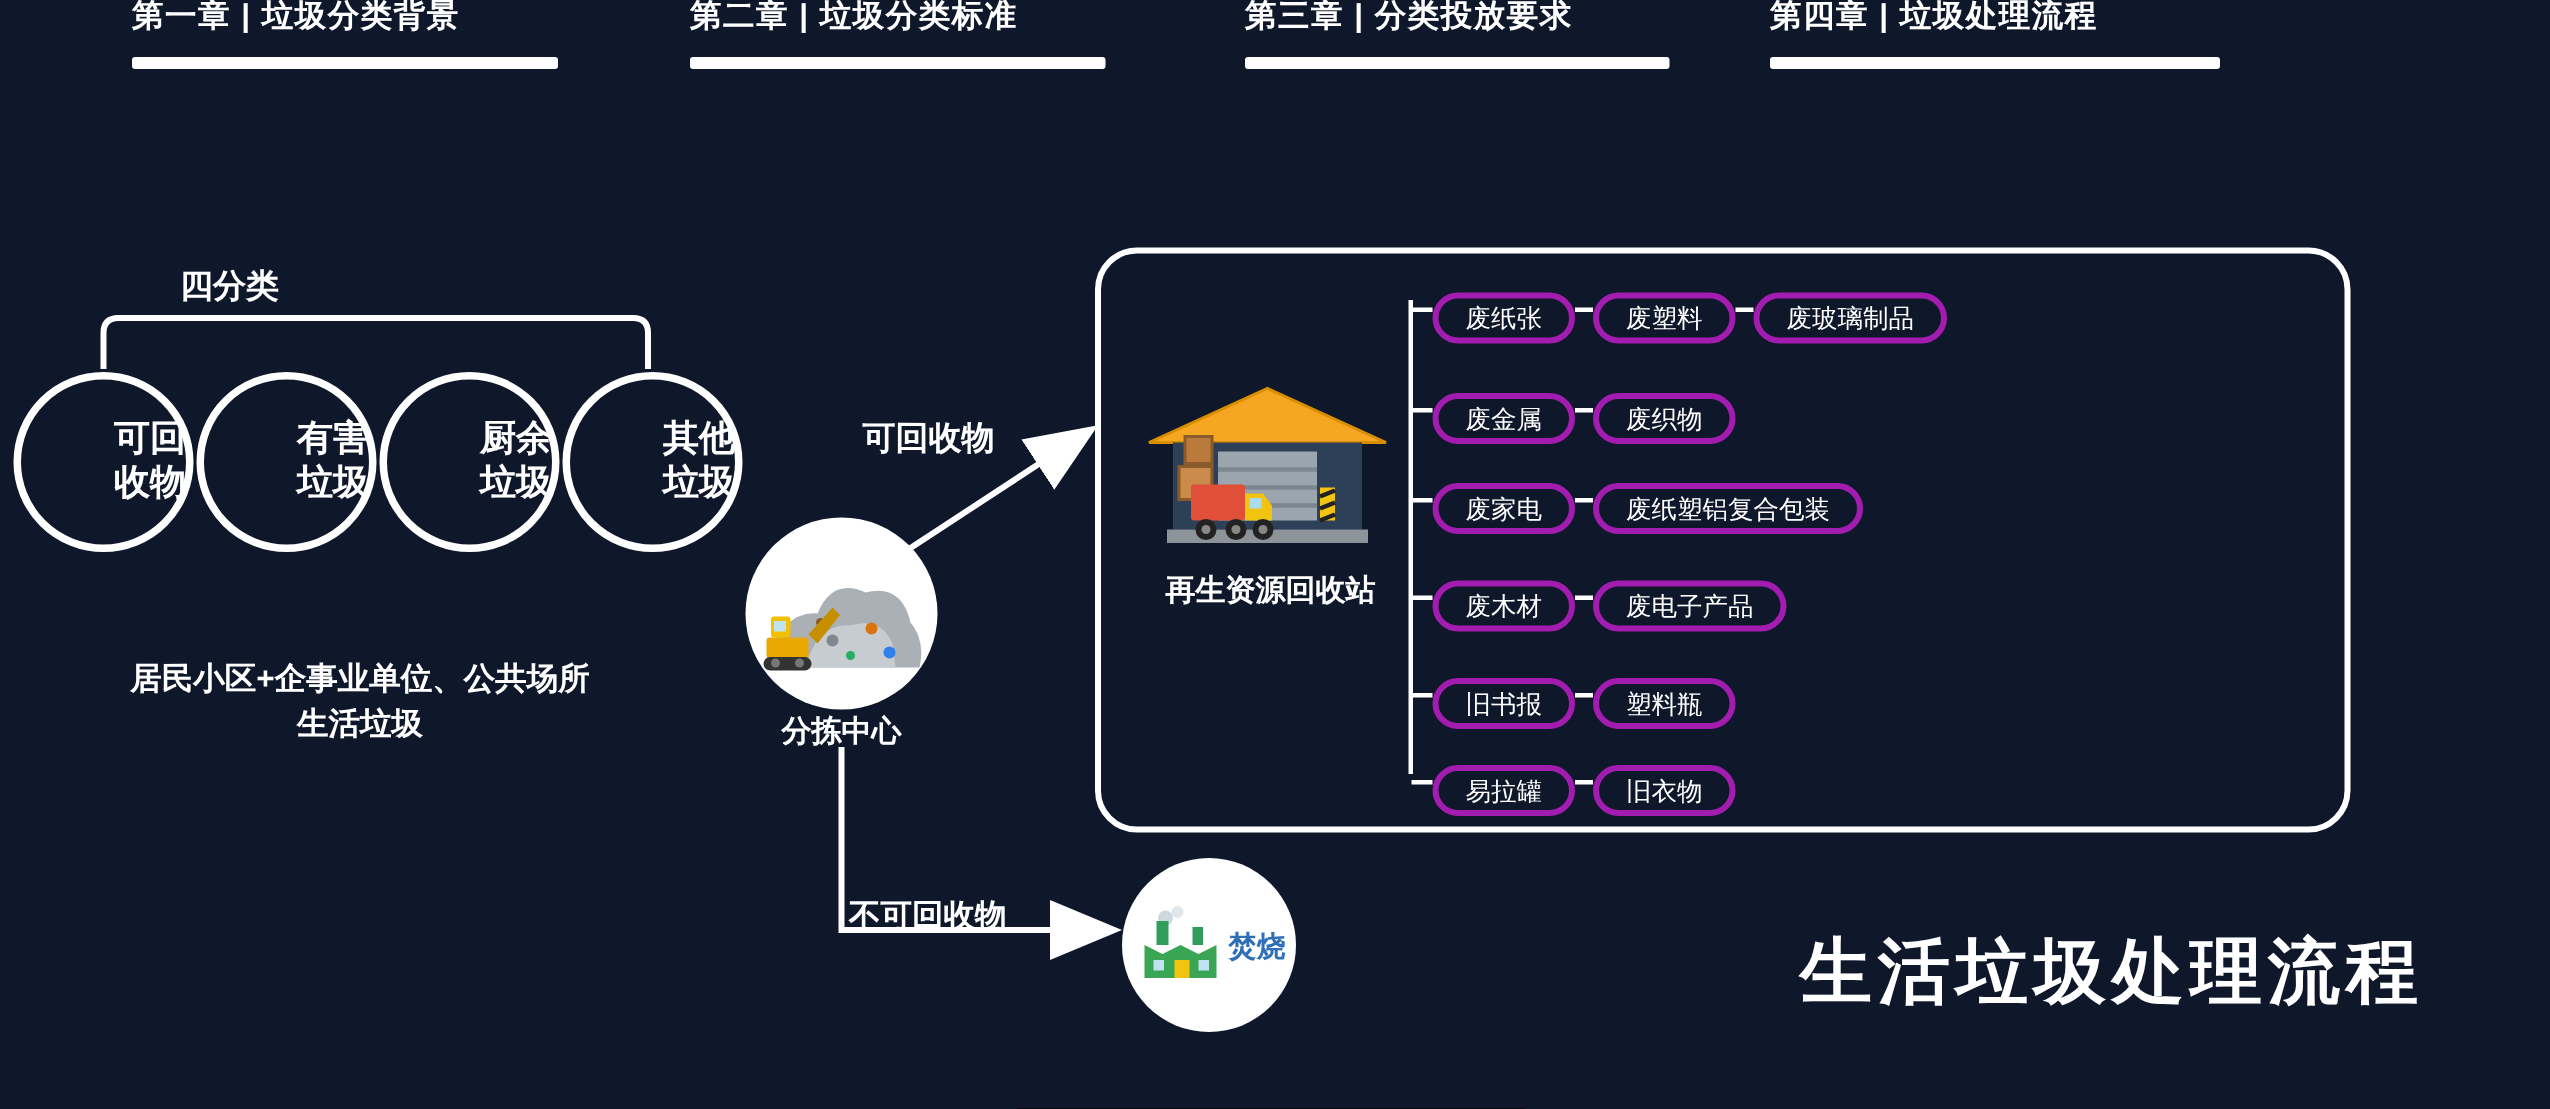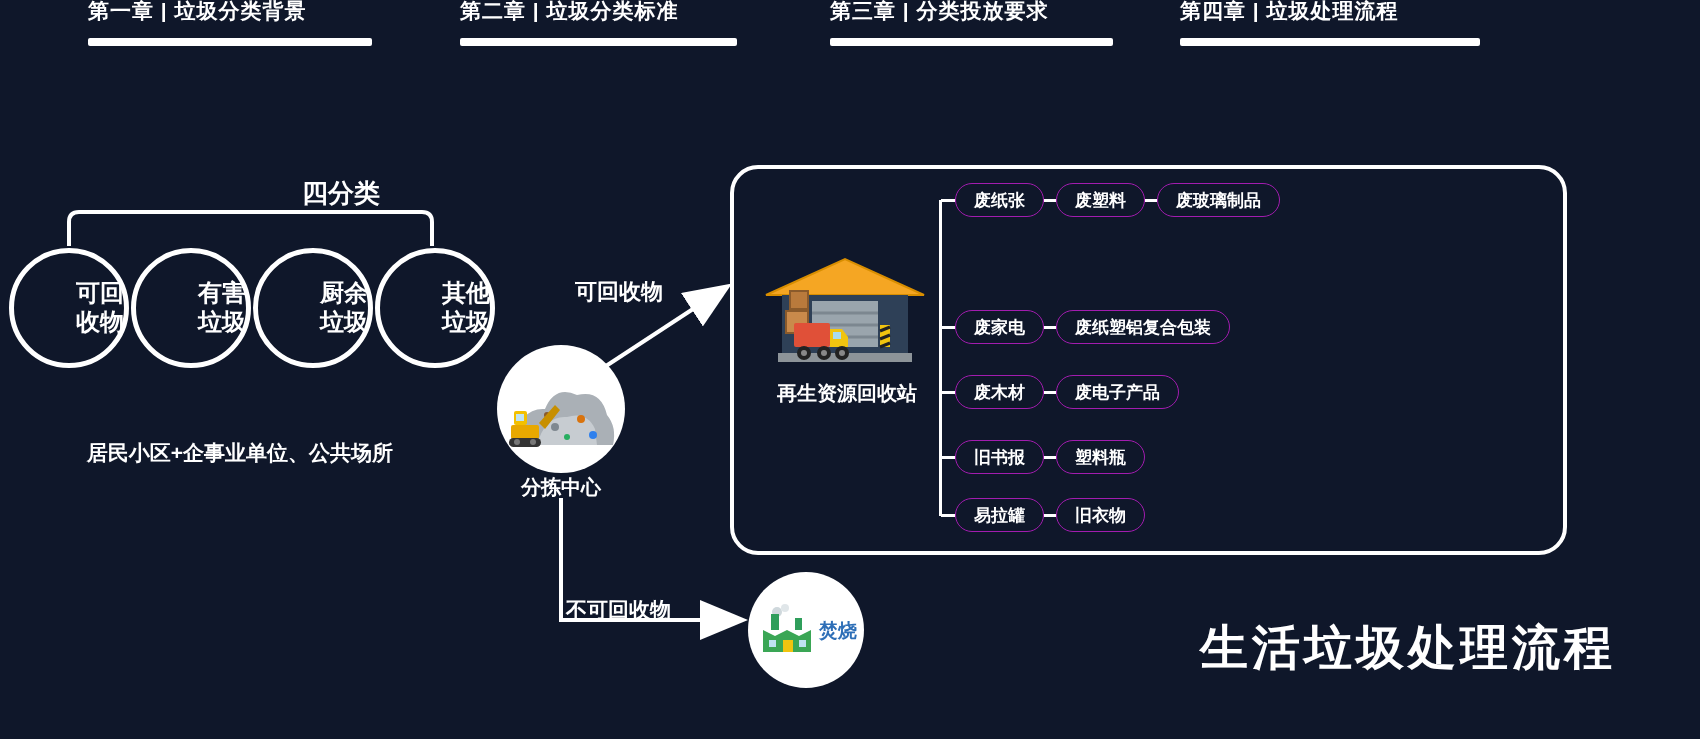--- a/index.html
+++ b/index.html
@@ -10,22 +10,22 @@
   
   .header{position:absolute;top:0;}
   .header .txt{font-size:21px;font-weight:bold;line-height:22px;white-space:nowrap;letter-spacing:1px;}
   .header .bar{height:8px;background:#ffffff;margin-top:16px;border-radius:2px;}
   
   .cat-circle{
     position:absolute;top:248px;width:120px;height:120px;box-sizing:border-box;
     border:5px solid #fff;border-radius:50%;display:flex;flex-direction:column;
     align-items:flex-end;justify-content:center;font-size:24px;font-weight:bold;line-height:1.2;
   }
-  .bracket-label{position:absolute;top:176px;left:120px;width:260px;text-align:right;
-    font-size:26px;font-weight:bold;}
+  .bracket-label{position:absolute;top:176px;left:120px;width:260px;text-align:left;
+    font-size:22px;font-weight:bold;}
   .left-caption{position:absolute;top:438px;left:10px;width:460px;text-align:center;
     font-size:21px;font-weight:bold;line-height:30px;}
   
   .pile-circle{position:absolute;left:497px;top:345px;width:128px;height:128px;
     background:#fff;border-radius:50%;overflow:hidden;}
   .pile-label{position:absolute;left:481px;top:474px;width:160px;text-align:center;
     font-size:20px;font-weight:bold;}
   .flow-label-recyclable{position:absolute;left:575px;top:253px;font-size:22px;font-weight:bold;margin-top:24px;}
   .flow-label-nonrecyclable{position:absolute;left:566px;top:596px;font-size:21px;font-weight:bold;}
   
@@ -35,23 +35,23 @@
   
   .recycle-box{position:absolute;left:730px;top:165px;width:837px;height:390px;box-sizing:border-box;
     border:4px solid #fff;border-radius:28px;}
   .station{position:absolute;left:760px;top:255px;width:170px;height:118px;}
   .station-label{position:absolute;left:752px;top:380px;width:190px;text-align:center;
     font-size:20px;font-weight:bold;}
   .trunk{position:absolute;left:939px;top:200px;width:3px;height:316px;background:#fff;}
   .pill-row{position:absolute;left:941px;display:flex;align-items:center;}
   .tick{width:14px;height:3px;background:#fff;flex:0 0 auto;}
   .dash{width:12px;height:3px;background:#fff;flex:0 0 auto;}
-  .pill{box-sizing:border-box;height:34px;border:1px solid #a21caf;border-radius:18px;
-    padding:0 18px;display:flex;align-items:center;font-size:17px;font-weight:bold;
-    white-space:nowrap;flex:0 0 auto;}
+  .pill{box-sizing:border-box;height:34px;border:4px solid #a21caf;border-radius:18px;
+    padding:0 18px;display:flex;align-items:center;font-size:17px;font-weight:normal;
+    white-space:nowrap;flex:0 0 auto;margin-top:12px;}
   .footer-title{position:absolute;left:1200px;top:616px;font-size:48px;font-weight:bold;
     letter-spacing:4px;white-space:nowrap;}
   .overlay{position:absolute;left:0;top:0;width:1700px;height:739px;pointer-events:none;}
 </style>
 </head>
 <body>
 
 <div class="canvas">
 
   <svg class="overlay" viewBox="0 0 1700 739">
@@ -99,20 +99,21 @@
     <span>厨余</span>
     <span>垃圾</span>
   </div>
   <div class="cat-circle" style="left:375px;">
     <span>其他</span>
     <span>垃圾</span>
   </div>
 
   <div class="left-caption">
     <div>居民小区+企事业单位、公共场所</div>
+    <div>生活垃圾</div>
   </div>
 
   <div class="pile-circle">
     <svg viewBox="0 0 128 128" width="128" height="128">
       <path d="M 12 100 Q 24 62 48 64 Q 58 40 80 50 Q 104 44 110 70 Q 120 82 116 100 Z" fill="#aab0b6"></path>
       <path d="M 40 100 Q 48 70 70 72 Q 90 66 98 84 L 100 100 Z" fill="#c7ccd1"></path>
       <circle cx="58" cy="82" r="4" fill="#7f8890"></circle>
       <circle cx="84" cy="74" r="4" fill="#d9730d"></circle>
       <circle cx="96" cy="90" r="4" fill="#2f80ed"></circle>
       <circle cx="70" cy="92" r="3" fill="#27ae60"></circle>
@@ -178,20 +179,26 @@
   <div class="trunk"></div>
 
   <div class="pill-row" style="top:183px;">
     <div class="tick"></div>
     <div class="pill">废纸张</div>
     <div class="dash"></div>
     <div class="pill">废塑料</div>
     <div class="dash"></div>
     <div class="pill">废玻璃制品</div>
   </div>
+  <div class="pill-row" style="top:250px;">
+    <div class="tick"></div>
+    <div class="pill">废金属</div>
+    <div class="dash"></div>
+    <div class="pill">废织物</div>
+  </div>
   <div class="pill-row" style="top:310px;">
     <div class="tick"></div>
     <div class="pill">废家电</div>
     <div class="dash"></div>
     <div class="pill">废纸塑铝复合包装</div>
   </div>
   <div class="pill-row" style="top:440px;">
     <div class="tick"></div>
     <div class="pill">旧书报</div>
     <div class="dash"></div>

